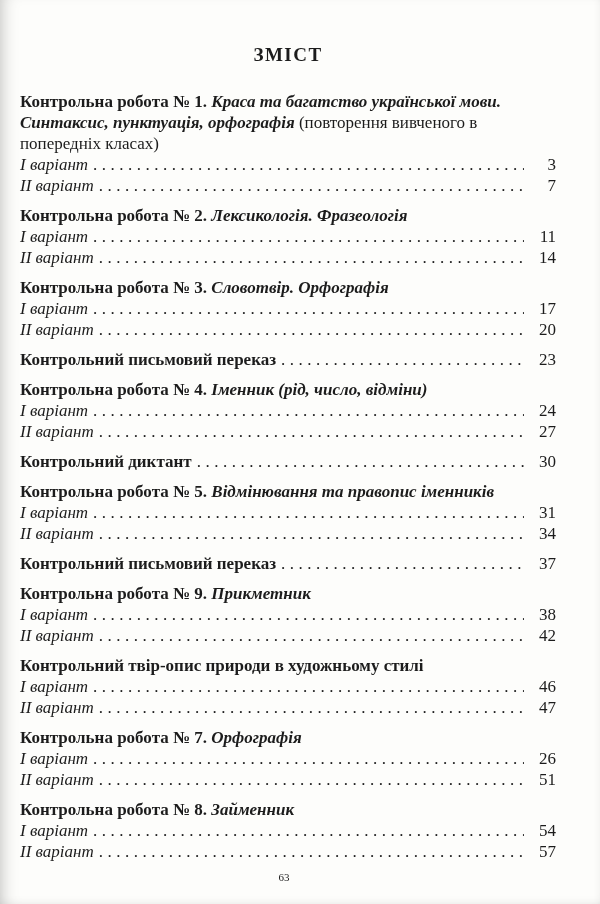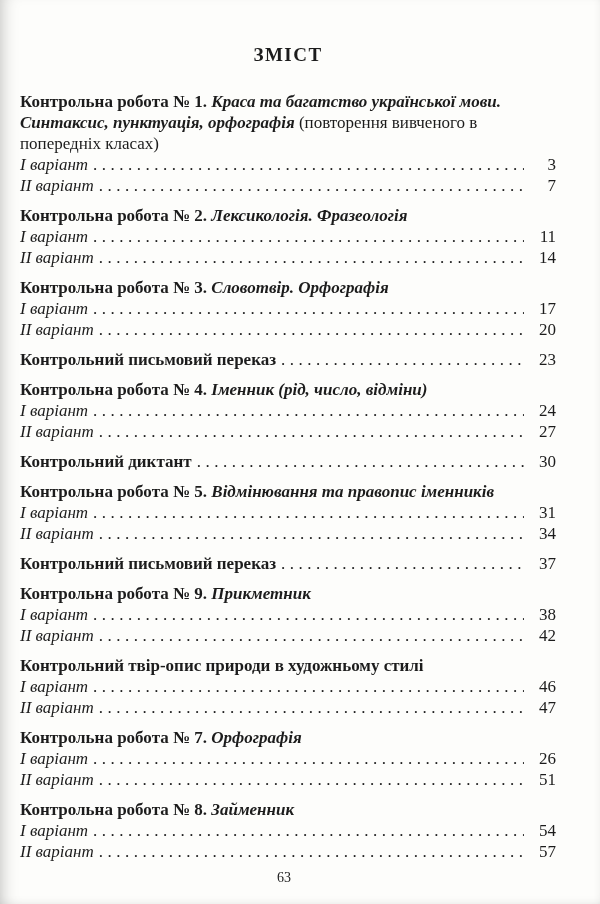--- a/index.html
+++ b/index.html
@@ -45,21 +45,21 @@
   .dots::after {
     content: "........................................................................................................................";
     letter-spacing: 4.5px;
   }
   .pg { flex: 0 0 auto; min-width: 26px; text-align: right; }
   .folio {
     position: absolute;
     left: 20px; right: 52px;
     bottom: 16px;
     text-align: center;
-    font-size: 14px;
+    font-size: 11px;
   }
 </style>
 </head>
 <body>
 
 <div class="paper">
 
   <h1 class="toc-title">ЗМІСТ</h1>
 
   <div class="block">

